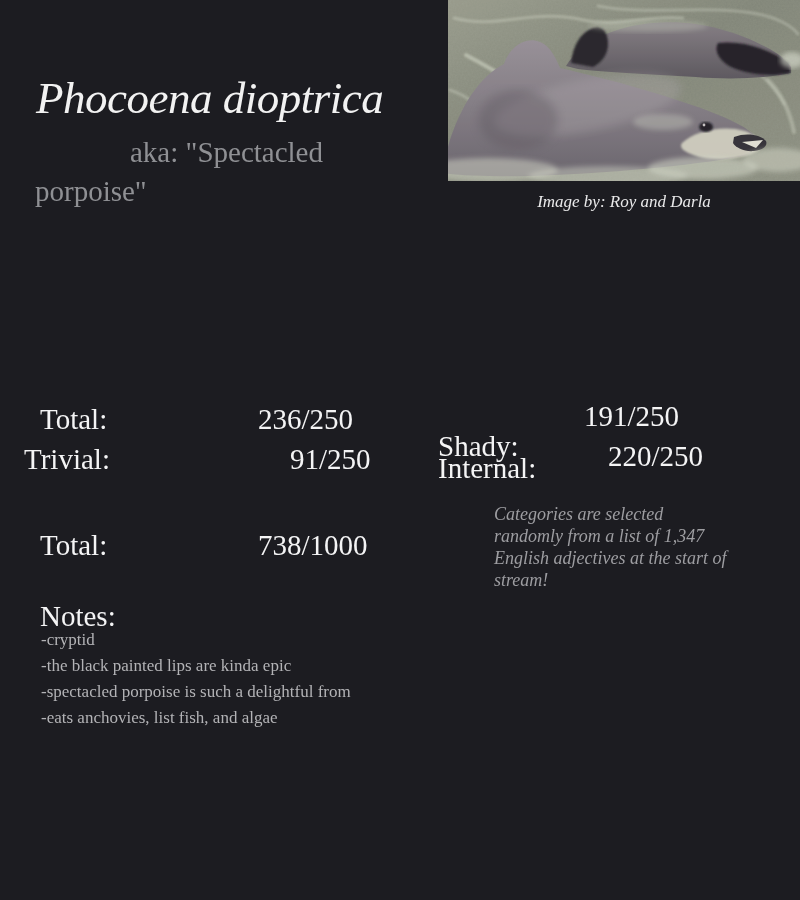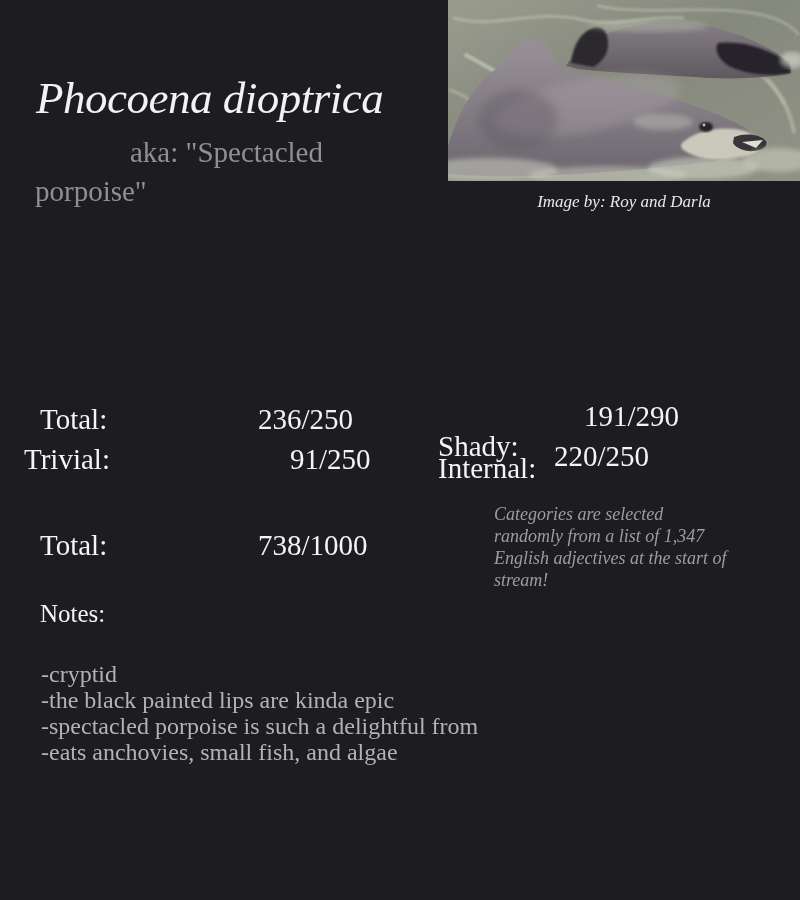--- a/index.html
+++ b/index.html
@@ -51,25 +51,25 @@
     font-size: 29px; color: var(--stat);
     white-space: nowrap;
   }
   .cat-note {
     position: absolute; left: 494px; top: 503px; width: 240px;
     font-size: 18px; font-style: italic; line-height: 22px;
     color: var(--note);
   }
   .notes-heading {
     position: absolute; left: 40px; top: 600px;
-    font-size: 25px; color: var(--stat);
+    font-size: 29px; color: var(--stat);
   }
   .notes-list {
-    position: absolute; left: 41px; top: 661px;
-    font-size: 24px; line-height: 26px;
+    position: absolute; left: 41px; top: 627px;
+    font-size: 17px; line-height: 26px;
     color: var(--notes-list);
   }
   .note-item { white-space: nowrap; }
 </style>
 </head>
 <body>
 
 <div class="page">
 
   <h1 class="title">Phocoena dioptrica</h1>
@@ -153,30 +153,30 @@
   </div>
 
   <div class="caption">Image by: Roy and Darla</div>
 
   <span class="stat" style="left:40px;  top:403px;">Total:</span>
   <span class="stat" style="left:258px; top:403px;">236/250</span>
   <span class="stat" style="left:24px;  top:443px;">Trivial:</span>
   <span class="stat" style="left:258px; top:443px;margin-left:32px;">91/250</span>
 
   <span class="stat" style="left:438px; top:400px;margin-top:30px;">Shady:</span>
-  <span class="stat" style="left:584px; top:400px;">191/290</span>
+  <span class="stat" style="left:584px; top:400px;">191/250</span>
   <span class="stat" style="left:438px; top:452px;">Internal:</span>
-  <span class="stat" style="left:554px; top:440px;text-align:center;">220/250</span>
+  <span class="stat" style="left:608px; top:440px;text-align:center;">220/250</span>
 
   <span class="stat" style="left:40px;  top:529px;">Total:</span>
   <span class="stat" style="left:258px; top:529px;">738/1000</span>
 
   <div class="cat-note">Categories are selected randomly from a list of 1,347 English adjectives at the start of stream!</div>
 
   <div class="notes-heading">Notes:</div>
   <div class="notes-list">
     <div class="note-item">-cryptid</div>
     <div class="note-item">-the black painted lips are kinda epic</div>
     <div class="note-item">-spectacled porpoise is such a delightful from</div>
-    <div class="note-item">-eats anchovies, small fish, and algae</div>
+    <div class="note-item">-eats anchovies, list fish, and algae</div>
   </div>
 
 </div>
 
 </body></html>

